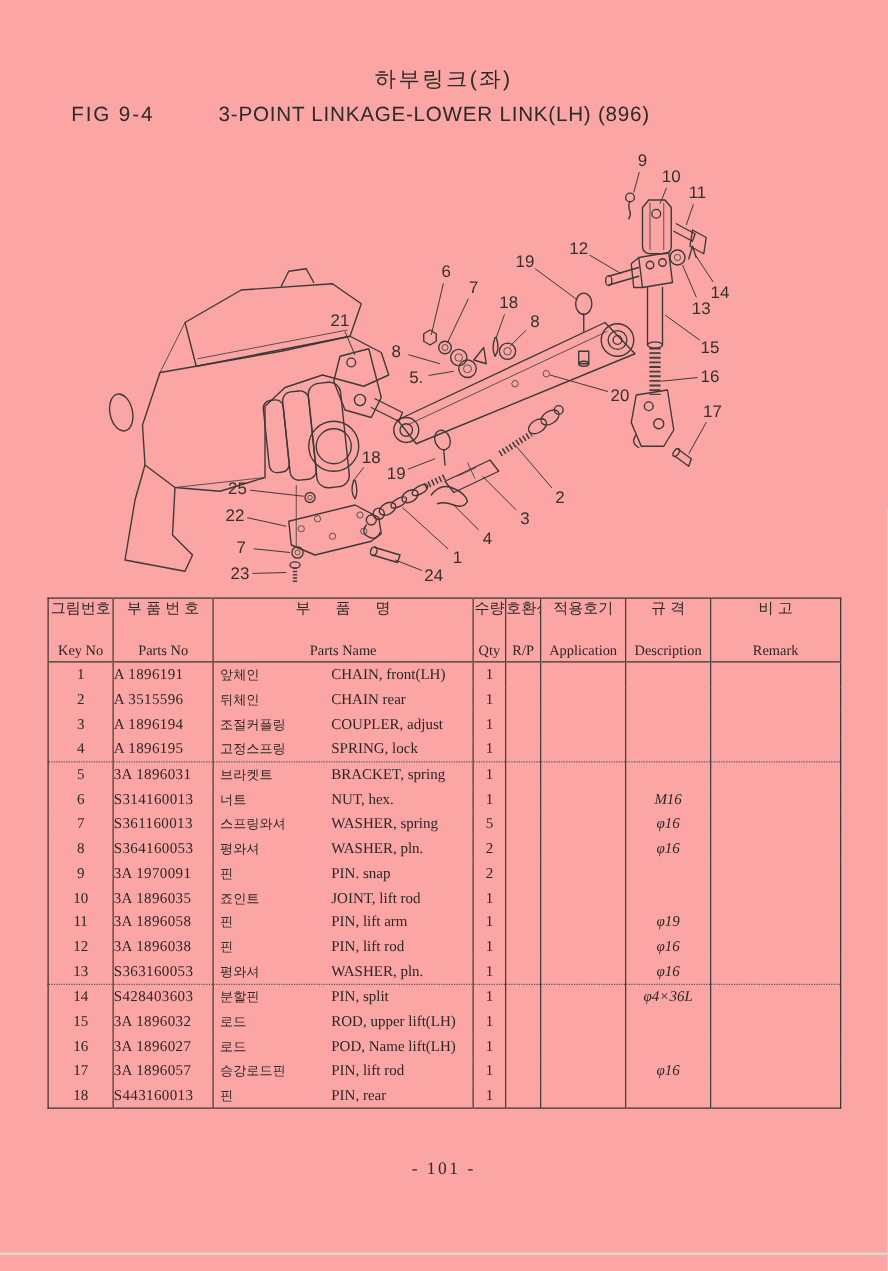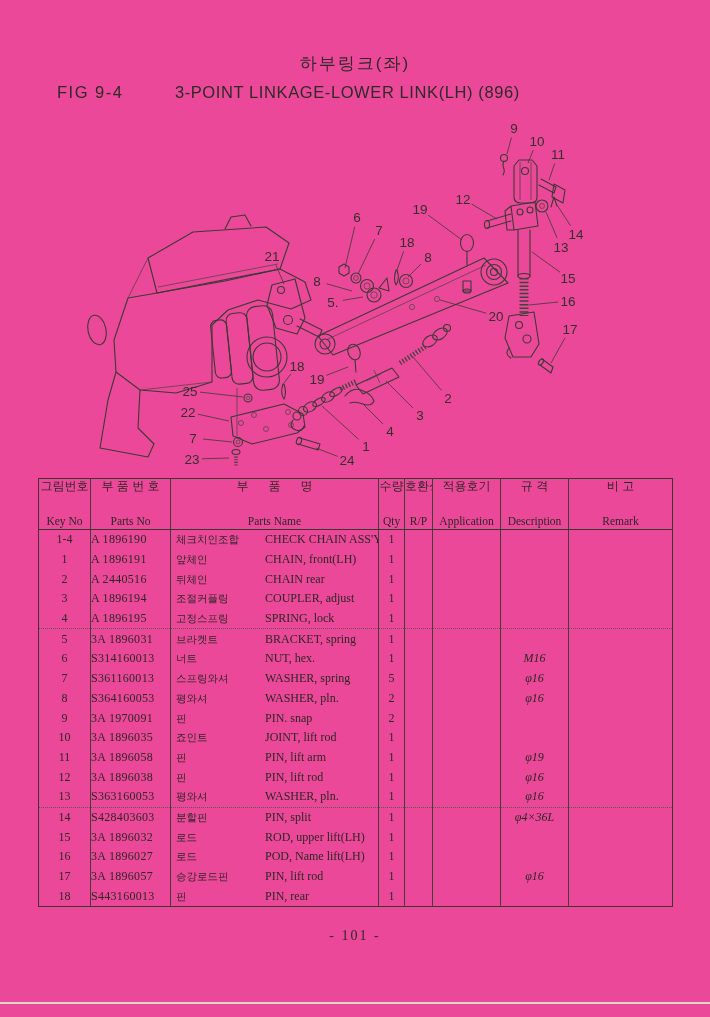--- a/index.html
+++ b/index.html
@@ -1,18 +1,18 @@
 <!DOCTYPE html>
 <html><head>
 <meta charset="utf-8">
 <style>
   html,body{margin:0;padding:0;}
   .page{
     position:relative; width:710px; height:1017px;
-    background:#ec4899; overflow:hidden;
+    background:#fca5a5; overflow:hidden;
     font-family:"Liberation Sans", sans-serif;
     color:#2d2b27;
   }
   
   .title-kr{
     position:absolute; top:52px; left:0; width:710px;
     text-align:center; font-size:17px; letter-spacing:2px;
     font-family:"Liberation Sans", sans-serif;
   }
   .fig-row{ position:absolute; top:83px; left:57px; width:600px; }
@@ -295,48 +295,35 @@
           <span class="hdr-en">Description</span>
         </th>
         <th>
           <span class="hdr-kr">비 고</span>
           <span class="hdr-en">Remark</span>
         </th>
       </tr>
     </thead>
     <tbody>
         <tr>
-      <td class="cell-key">1-4</td>
-      <td class="cell-pno">A 1896190</td>
-      <td class="cell-name">
-        <span class="name-kr">체크치인조합</span>
-        <span class="name-en">CHECK CHAIN ASS'Y</span>
-      </td>
-      <td class="cell-qty">1</td>
-      <td class="cell-plain"></td>
-      <td class="cell-plain"></td>
-      <td class="cell-desc"></td>
-      <td class="cell-plain"></td>
-    </tr>
-        <tr>
       <td class="cell-key">1</td>
       <td class="cell-pno">A 1896191</td>
       <td class="cell-name">
         <span class="name-kr">앞체인</span>
         <span class="name-en">CHAIN, front(LH)</span>
       </td>
       <td class="cell-qty">1</td>
       <td class="cell-plain"></td>
       <td class="cell-plain"></td>
       <td class="cell-desc"></td>
       <td class="cell-plain"></td>
     </tr>
         <tr>
       <td class="cell-key">2</td>
-      <td class="cell-pno">A 2440516</td>
+      <td class="cell-pno">A 3515596</td>
       <td class="cell-name">
         <span class="name-kr">뒤체인</span>
         <span class="name-en">CHAIN rear</span>
       </td>
       <td class="cell-qty">1</td>
       <td class="cell-plain"></td>
       <td class="cell-plain"></td>
       <td class="cell-desc"></td>
       <td class="cell-plain"></td>
     </tr>

